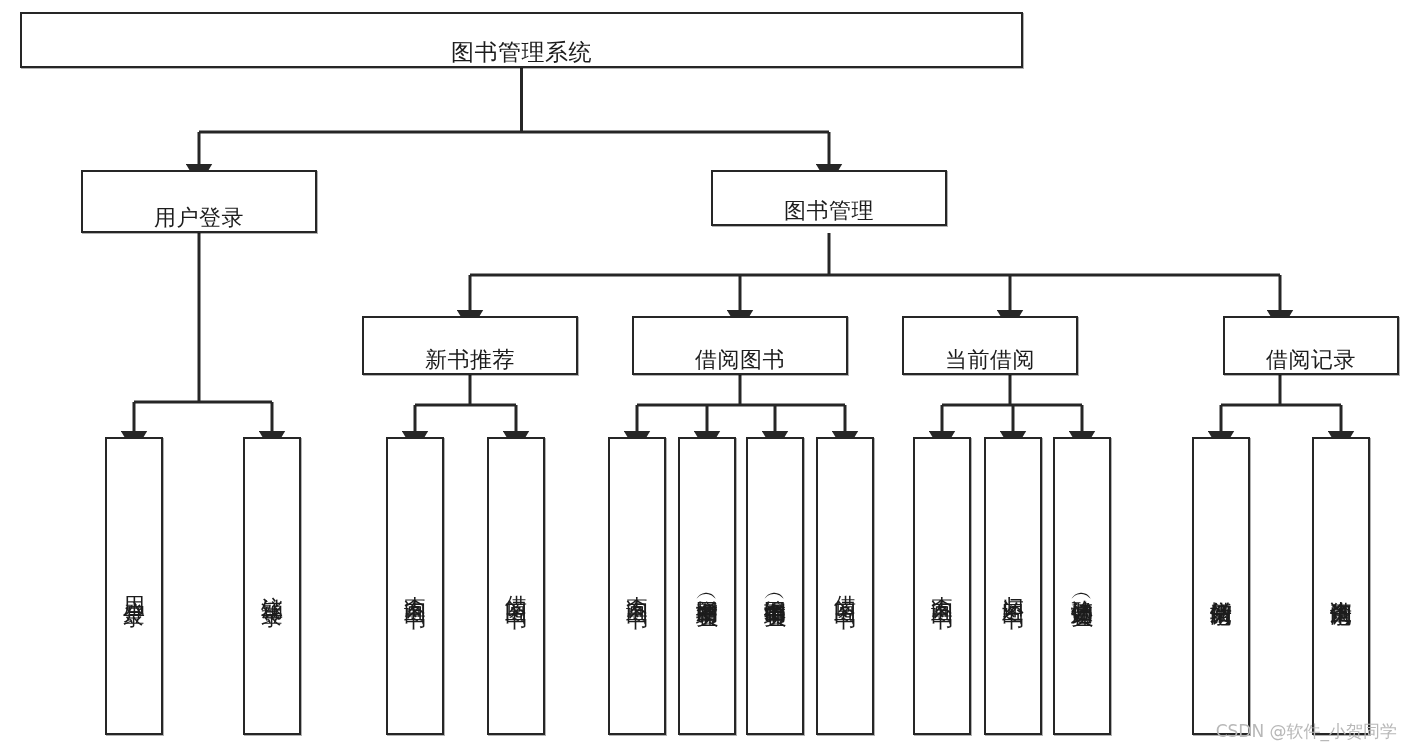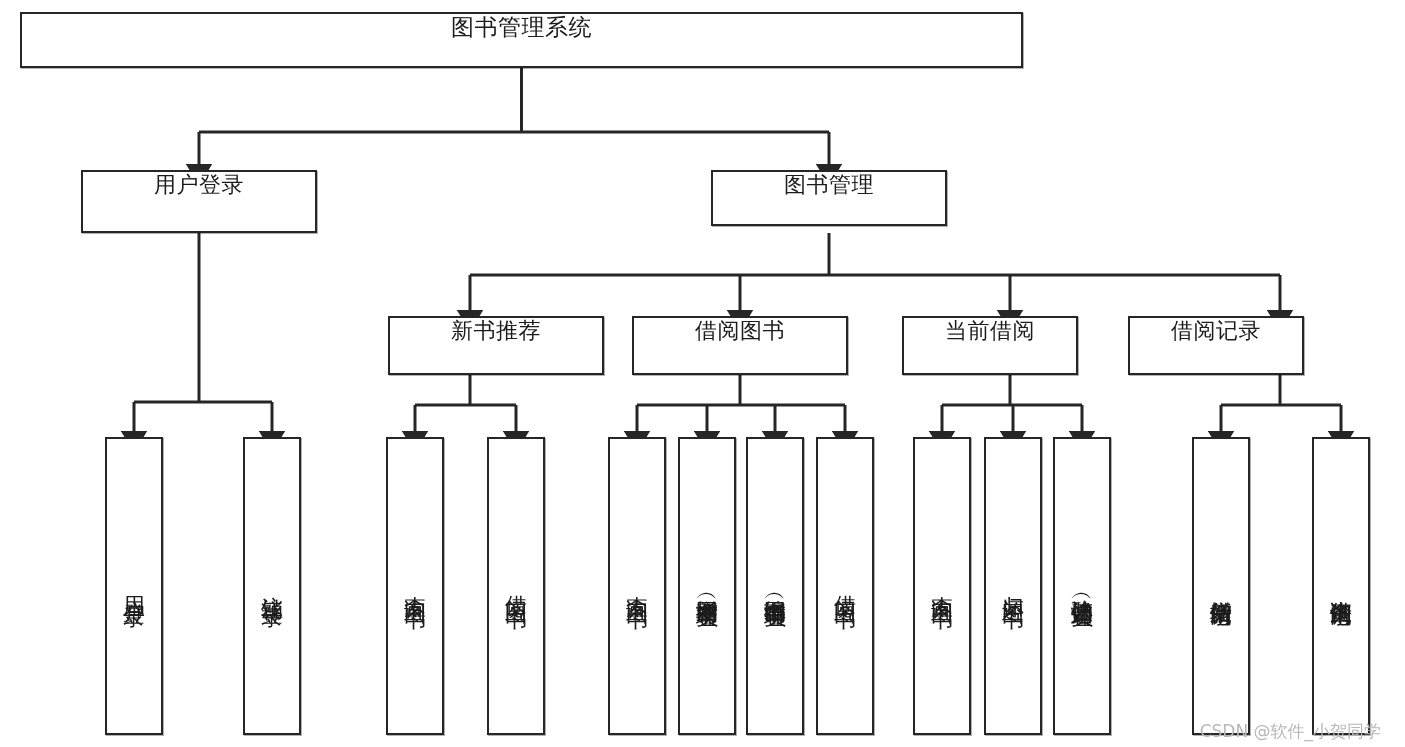--- a/index.html
+++ b/index.html
@@ -25,21 +25,21 @@
     width: 1405px;
     height: 747px;
   }
   .node-box {
     position: absolute;
     box-sizing: border-box;
     background: #ffffff;
     border: 2px solid #262626;
     box-shadow: 1px 1px 0 0 rgba(0,0,0,0.30);
     display: flex;
-    align-items: flex-start;
+    align-items: flex-end;
     justify-content: center;
     overflow: hidden;
   }
   .node-label {
     color: #1c1c1c;
     line-height: 1.18;
     text-align: center;
     white-space: pre;
   }
   .node-box.horizontal .node-label {
@@ -57,21 +57,21 @@
     text-orientation: upright;
     font-size: 22px;
     letter-spacing: 4px;
     line-height: 1;
   }
   .node-box.vertical.tight .node-label {
     letter-spacing: 1px;
   }
   #watermark {
     position: absolute;
-    right: 24px;
+    right: 8px;
     bottom: 4px;
     font-size: 17px;
     color: #b8b8b8;
     white-space: nowrap;
     user-select: none;
     margin-top: 16px;
   }
 </style>
 </head>
 <body>
@@ -124,30 +124,30 @@
   <div id="node-layer">
       <div class="node-box root horizontal" style="left: 20px; top: 12px; width: 1003px; height: 56px;">
         <span class="node-label">图书管理系统</span>
       </div>
       <div class="node-box horizontal" style="left: 81px; top: 170px; width: 236px; height: 63px;">
         <span class="node-label">用户登录</span>
       </div>
       <div class="node-box horizontal" style="left: 711px; top: 170px; width: 236px; height: 56px;">
         <span class="node-label">图书管理</span>
       </div>
-      <div class="node-box horizontal" style="left: 362px; top: 316px; width: 216px; height: 59px; margin-left: 26px;">
+      <div class="node-box horizontal" style="left: 362px; top: 316px; width: 216px; height: 59px;">
         <span class="node-label">新书推荐</span>
       </div>
       <div class="node-box horizontal" style="left: 632px; top: 316px; width: 216px; height: 59px;">
         <span class="node-label">借阅图书</span>
       </div>
       <div class="node-box horizontal" style="left: 902px; top: 316px; width: 176px; height: 59px;">
         <span class="node-label">当前借阅</span>
       </div>
-      <div class="node-box horizontal" style="left: 1128px; top: 316px; width: 176px; height: 59px;">
+      <div class="node-box horizontal" style="left: 1223px; top: 316px; width: 176px; height: 59px;">
         <span class="node-label">借阅记录</span>
       </div>
       <div class="node-box vertical" style="left: 105px; top: 437px; width: 58px; height: 298px;">
         <span class="node-label">用户登录</span>
       </div>
       <div class="node-box vertical" style="left: 243px; top: 437px; width: 58px; height: 298px;">
         <span class="node-label">注销登录</span>
       </div>
       <div class="node-box vertical" style="left: 386px; top: 437px; width: 58px; height: 298px;">
         <span class="node-label">查询图书</span>

